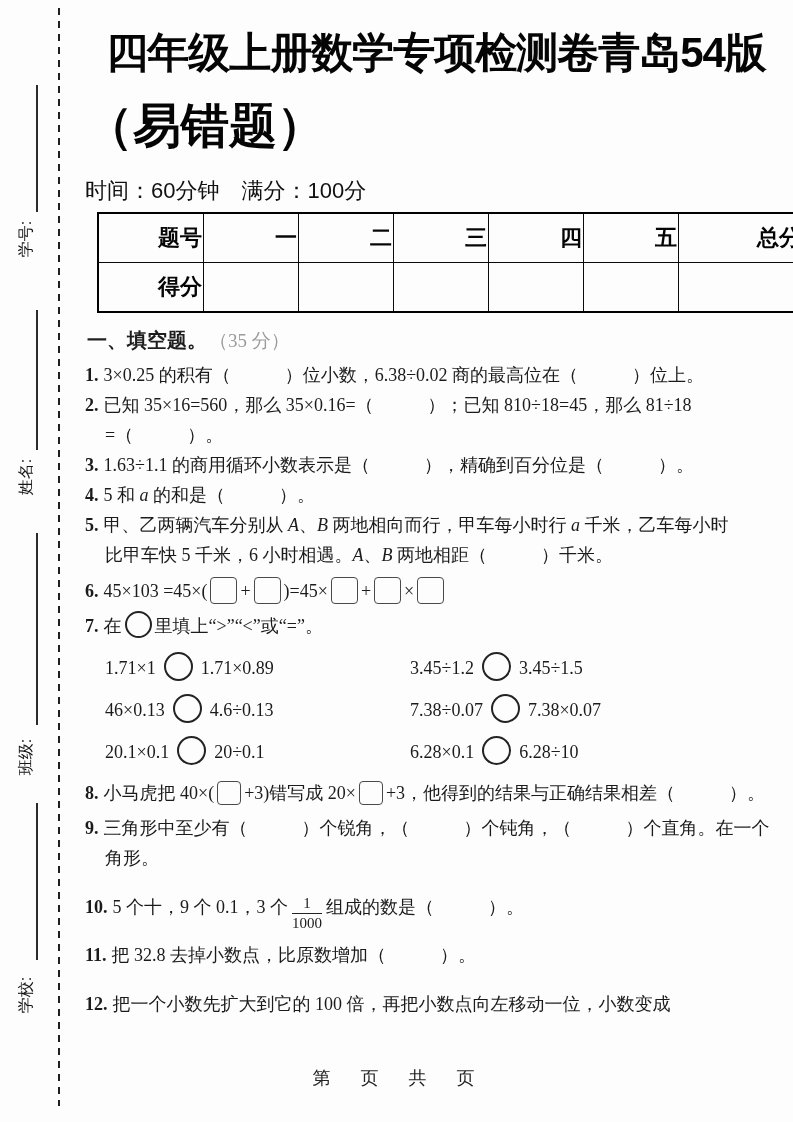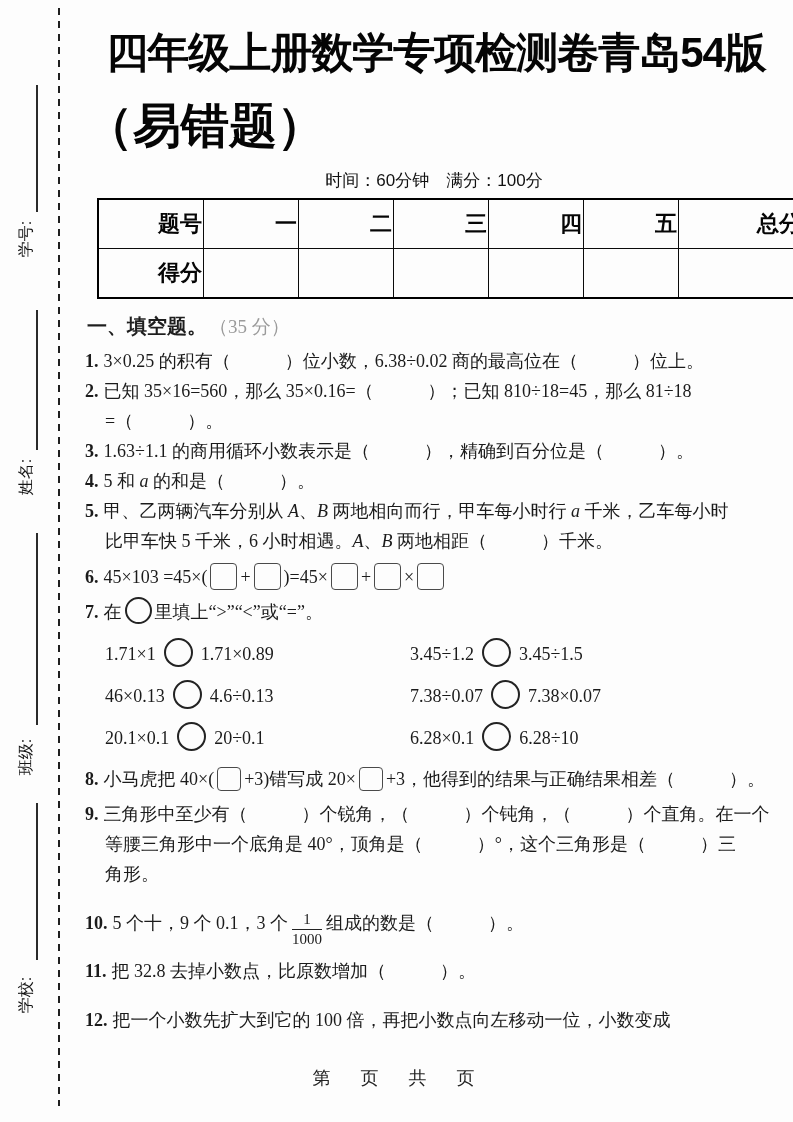--- a/index.html
+++ b/index.html
@@ -26,22 +26,22 @@
   .content{position:absolute;left:85px;top:0;width:702px;}
   .title{
     margin-top:30px;text-align:center;font-family:"Liberation Sans",sans-serif;
     font-weight:700;font-size:42px;line-height:1.1;letter-spacing:-1px;white-space:nowrap;color:#050505;
   }
   .subtitle{
     margin-top:24px;text-align:left;font-family:"Liberation Sans",sans-serif;
     font-weight:700;font-size:48px;line-height:1.1;color:#050505;
   }
   .meta{
-    margin-top:16px;text-align:center;padding-right:4px;
-    font-family:"Liberation Sans",sans-serif;font-size:17px;color:#111;
+    margin-top:23px;text-align:left;padding-right:4px;
+    font-family:"Liberation Sans",sans-serif;font-size:22px;color:#111;
   }
   table.score{
     margin:6px 0 0 12px;width:689px;border-collapse:collapse;table-layout:fixed;
     border:2px solid #000;
   }
   table.score td{
     border:1.5px solid #0a0a0a;height:46px;text-align:right;vertical-align:middle;
     font-family:"Liberation Sans",sans-serif;font-weight:700;font-size:22px;color:#050505;
   }
   .c0{width:102px;} .c1,.c2,.c3,.c4,.c5{width:92px;} .c6{width:121px;}
@@ -172,23 +172,20 @@
     </div>
 
     <div class="q mt11">
       <span class="qnum">8.</span><span>小马虎把 40×(</span><span class="box small"></span><span>+3)错写成 20×</span><span class="box small"></span><span>+3，他得到的结果与正确结果相差（　　　）。</span>
     </div>
 
     <div class="q mt5">
       <span class="qnum">9.</span><span>三角形中至少有（　　　）个锐角，（　　　）个钝角，（　　　）个直角。在一个</span>
     </div>
     <div class="q cont">
-      <span>等腰三角形中一个底角是 40°，顶角是（　　　）°，这个三角形是（　　　）三</span>
-    </div>
-    <div class="q cont">
       <span>角形。</span>
     </div>
 
     <div class="q mt3">
       <span class="qnum">10.</span><span>5 个十，9 个 0.1，3 个</span><span class="frac"><span class="fn">1</span><span class="fd">1000</span></span><span>组成的数是（　　　）。</span>
     </div>
 
     <div class="q mt7">
       <span class="qnum">11.</span><span>把 32.8 去掉小数点，比原数增加（　　　）。</span>
     </div>

